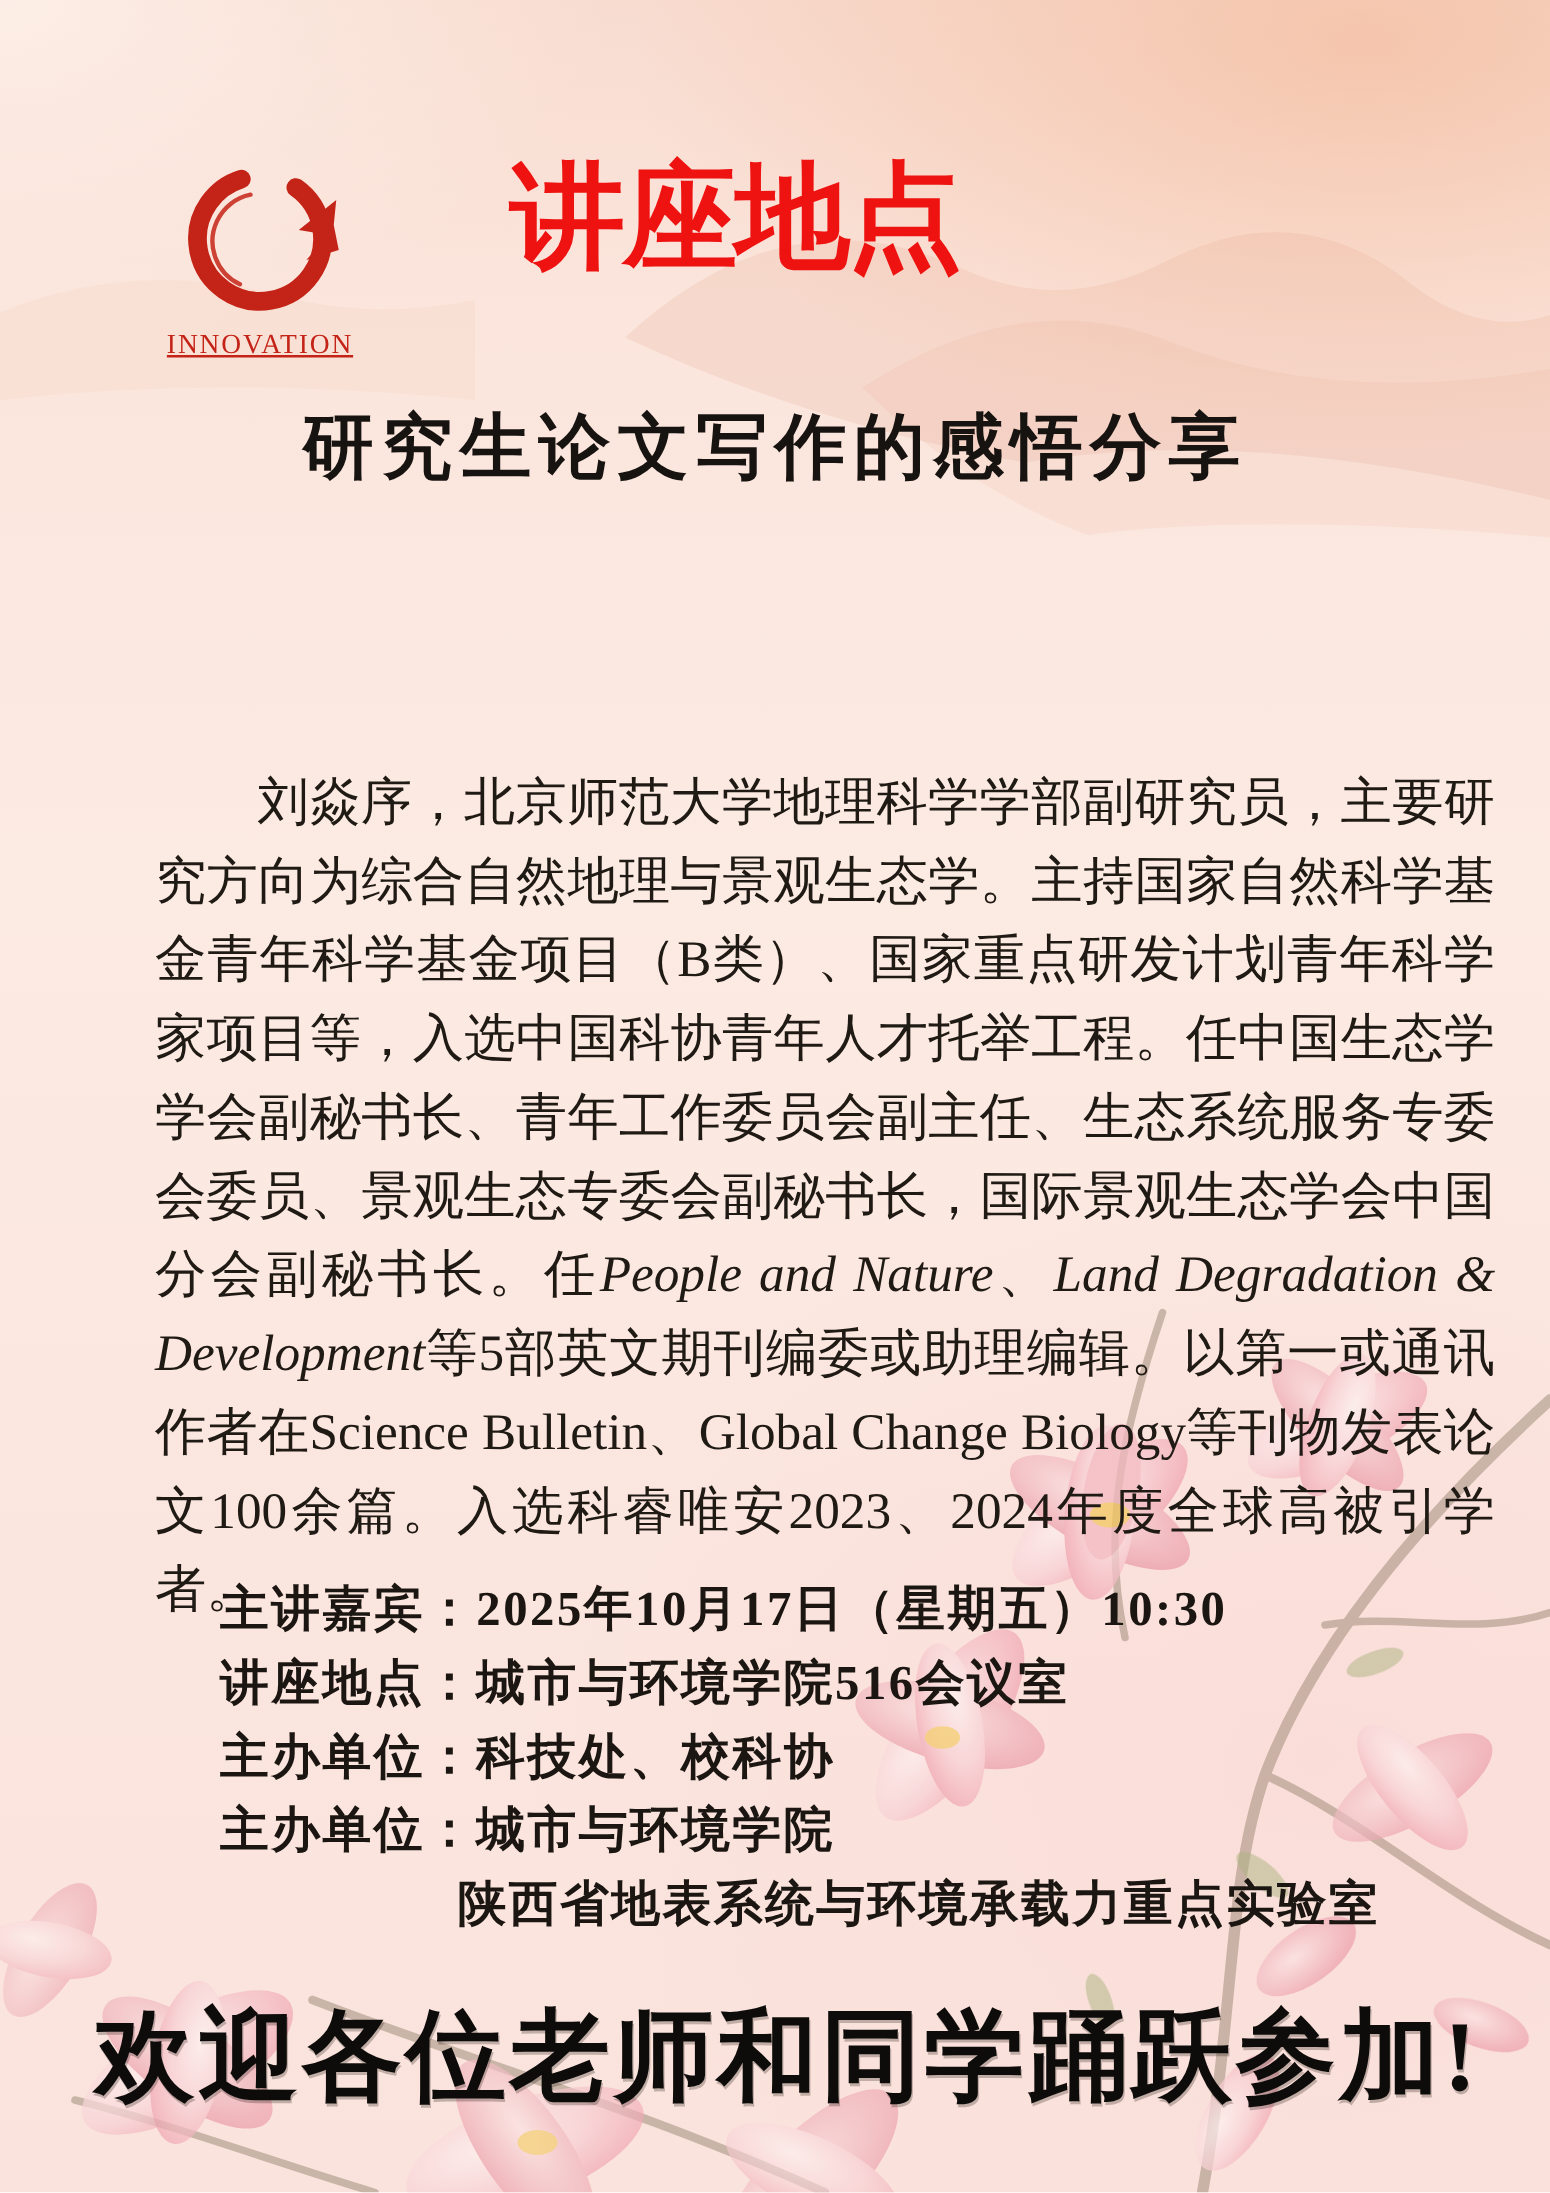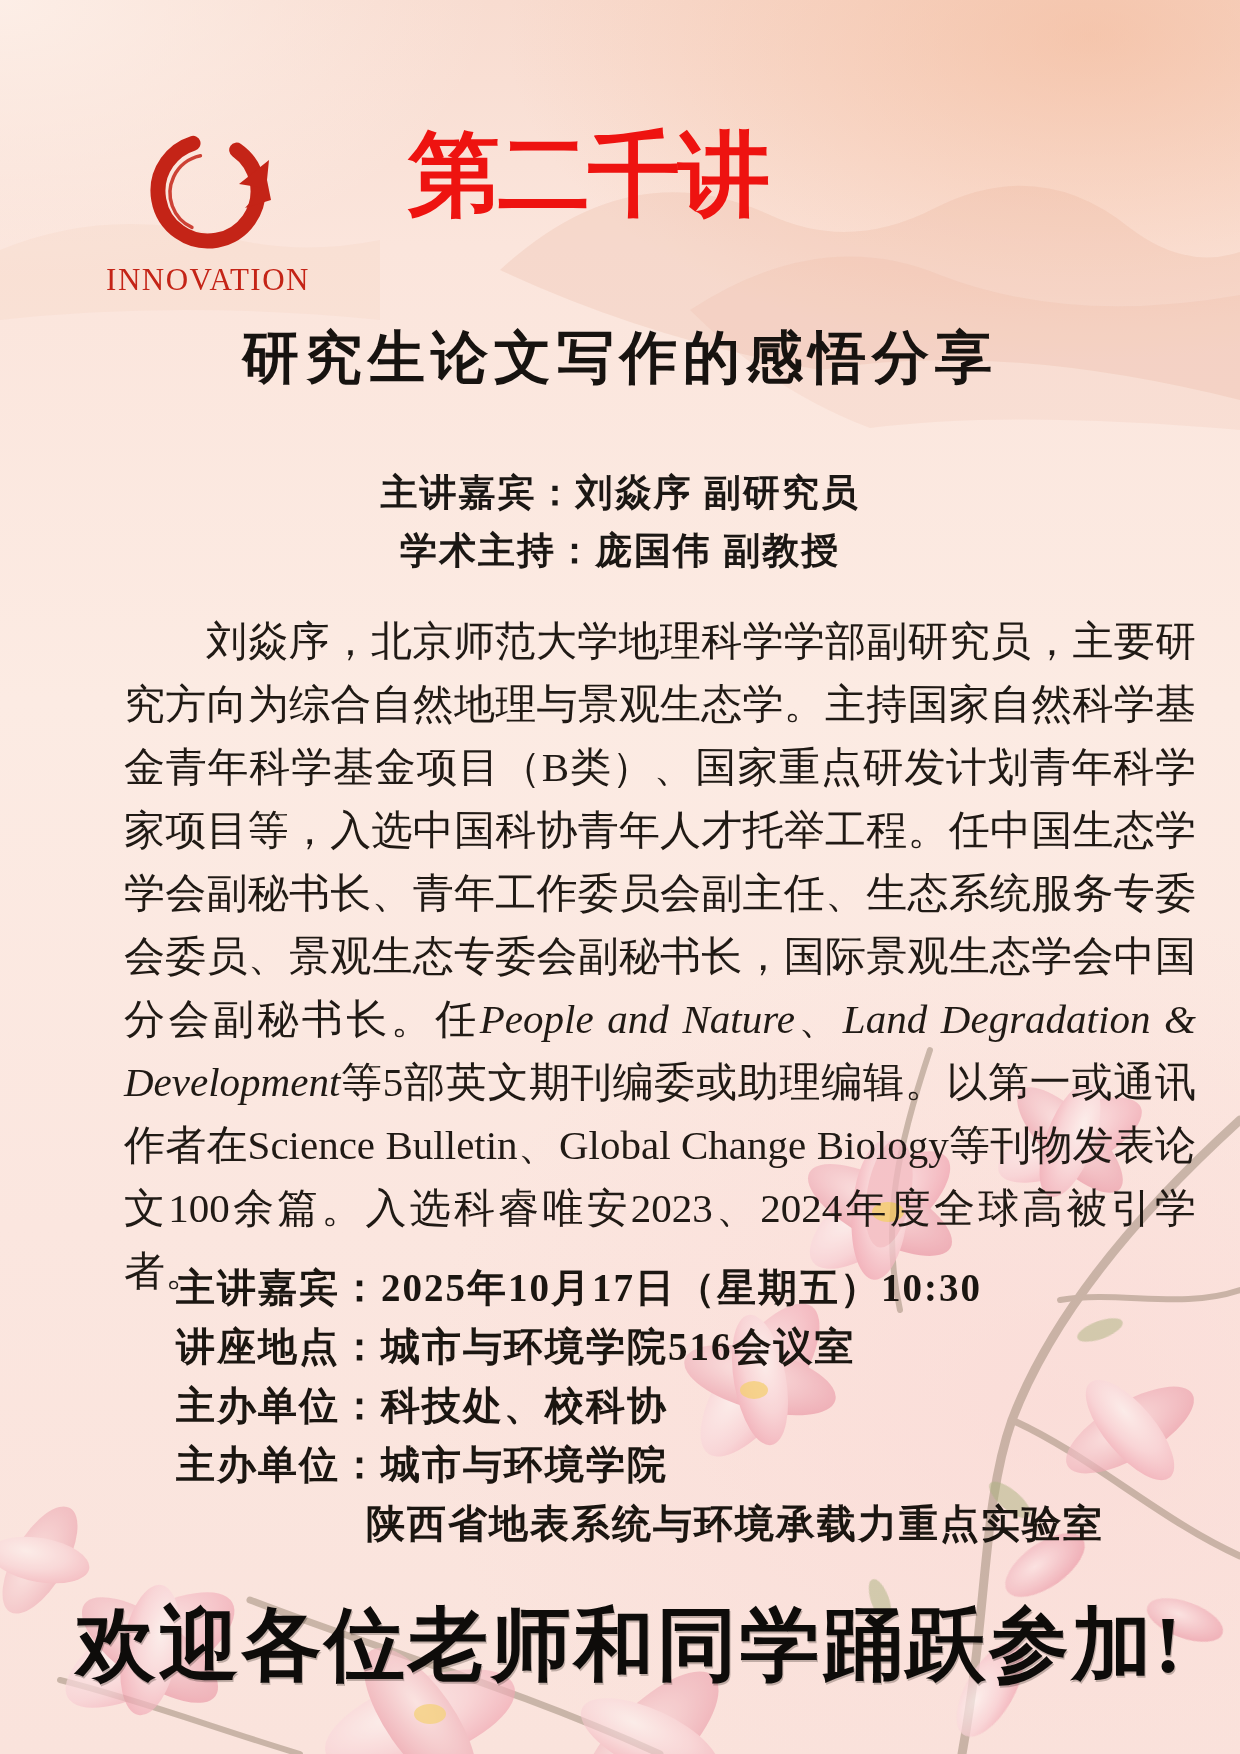--- a/index.html
+++ b/index.html
@@ -12,22 +12,22 @@
       radial-gradient(ellipse 700px 400px at 0% 0%, rgba(253,240,233,.9), rgba(253,240,233,0) 70%),
       radial-gradient(ellipse 900px 700px at 85% 80%, rgba(250,215,212,.55), rgba(250,215,212,0) 70%),
       linear-gradient(180deg, #f8dcd0 0%, #fbe5dc 14%, #fcebe3 40%, #fbe6df 70%, #fae3dc 100%);
   }
   .decor { position:absolute; left:0; top:0; z-index:0; }
   .content { position:absolute; left:0; top:0; width:100%; height:100%; z-index:1; }
 
   .logo { position:absolute; left:98px; top:122px; width:220px; text-align:center; }
   .logo-mark { display:block; margin:0 auto; }
   .logo-word {
-    display:block; margin-top:6px; color:#c42417; font-size:31px; font-weight:400;
-    font-family:"Liberation Serif", serif; letter-spacing:1.5px;
+    display:block; margin-top:6px; color:#c42417; font-size:22px; font-weight:400;
+    font-family:"Liberation Serif", serif; letter-spacing:1.5px;text-decoration:underline;
   }
 
   .title-row {
     position:absolute; left:408px; top:126px; display:flex; align-items:flex-end; gap:44px;
     font-family:"Liberation Sans", sans-serif; color:#ee1310; white-space:nowrap;
   }
   .title-main { font-size:92px; font-weight:700; letter-spacing:-2px; line-height:1.05; }
   .title-session { font-size:52px; font-weight:700; letter-spacing:1px; padding-bottom:10px; }
 
   .topic {
@@ -155,29 +155,25 @@
     <div class="logo">
       <svg class="logo-mark" width="134" height="134" viewBox="0 0 134 134" aria-hidden="true">
         <circle cx="67" cy="69" r="50" fill="none" stroke="#c42417" stroke-width="15" stroke-dasharray="268 46" stroke-linecap="round" transform="rotate(-55 67 69)"></circle>
         <circle cx="67" cy="71" r="38" fill="none" stroke="#c42417" stroke-width="3.5" stroke-dasharray="95 144" stroke-linecap="round" transform="rotate(115 67 71)" opacity="0.85"></circle>
         <path d="M128,38 L98,62 L122,66 L104,86 L130,78 L126,58 Z" fill="#c42417"></path>
       </svg>
       <span class="logo-word">INNOVATION</span>
     </div>
 
     <div class="title-row">
-      <span class="title-main">第二千讲</span>
+      <span class="title-main">讲座地点</span>
     </div>
 
     <div class="topic">研究生论文写作的感悟分享</div>
 
-    <div class="guests">
-      <div>主讲嘉宾：刘焱序 副研究员</div>
-      <div>学术主持：庞国伟 副教授</div>
-    </div>
 
     <p class="bio"><span>刘焱序，北京师范大学地理科学学部副研究员，主要研究方向为综合自然地理与景观生态学。主持国家自然科学基金青年科学基金项目（B类）、国家重点研发计划青年科学家项目等，入选中国科协青年人才托举工程。任中国生态学学会副秘书长、青年工作委员会副主任、生态系统服务专委会委员、景观生态专委会副秘书长，国际景观生态学会中国分会副秘书长。任</span><span class="it">People and Nature</span><span>、</span><span class="it">Land Degradation &amp; Development</span><span>等5部英文期刊编委或助理编辑。以第一或通讯作者在Science Bulletin、Global Change Biology等刊物发表论文100余篇。入选科睿唯安2023、2024年度全球高被引学者。</span></p>
 
     <div class="details">
       <span class="detail-row"><span>主讲嘉宾：</span><span>2025年10月17日（星期五）10:30</span></span>
       <span class="detail-row"><span>讲座地点：</span><span>城市与环境学院516会议室</span></span>
       <span class="detail-row"><span>主办单位：</span><span>科技处、校科协</span></span>
       <span class="detail-row"><span>主办单位：</span><span>城市与环境学院</span></span>
       <span class="detail-row cont"><span>陕西省地表系统与环境承载力重点实验室</span></span>
     </div>

